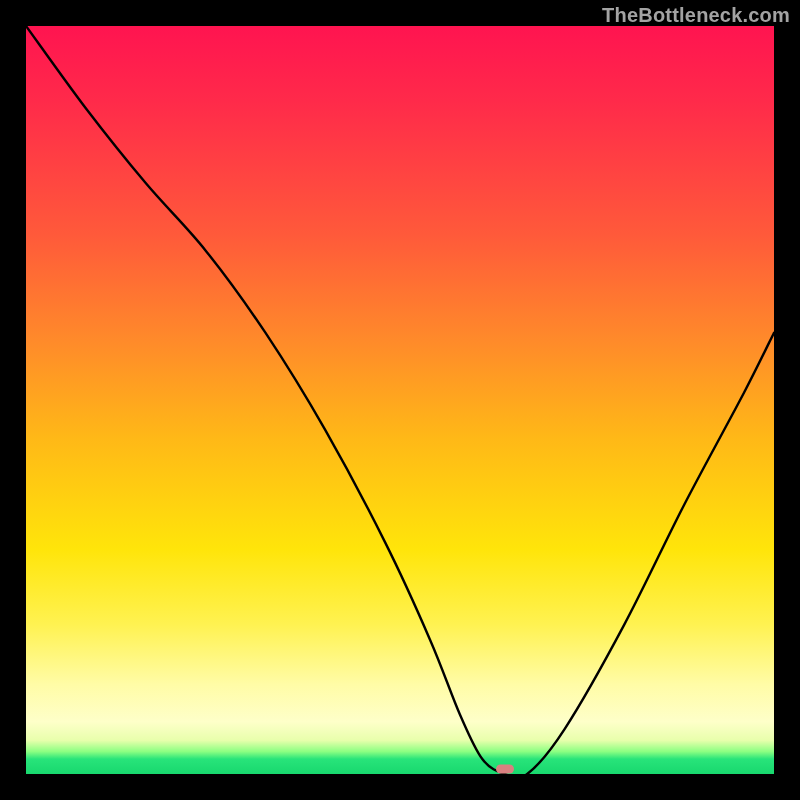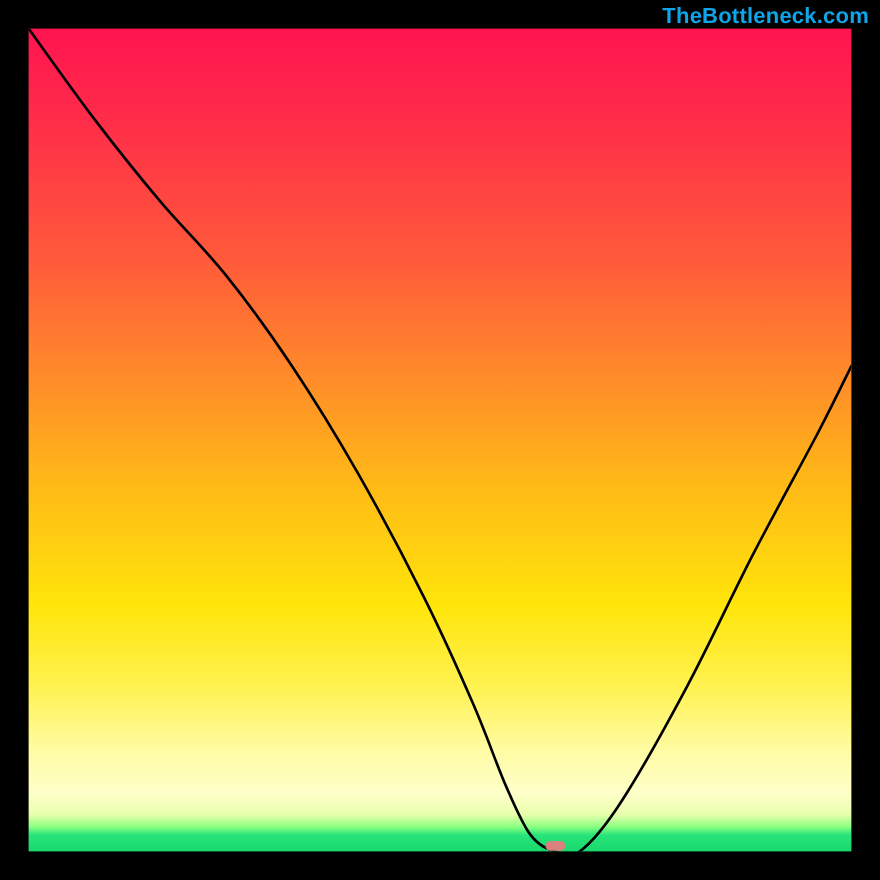--- a/index.html
+++ b/index.html
@@ -55,21 +55,21 @@
     height: 9px;
     border-radius: 5px;
     background: #d98080;
     transform: translate(-50%, -50%);
     pointer-events: none;
   }
   .watermark {
     position: absolute;
     top: 4px;
     right: 10px;
-    color: #0ea5e9;
+    color: #a3a3a3;
     font-size: 20px;
     font-weight: 600;
     letter-spacing: 0.2px;
     user-select: none;
   }
 </style>
 </head>
 <body>
 
 <div class="frame">

